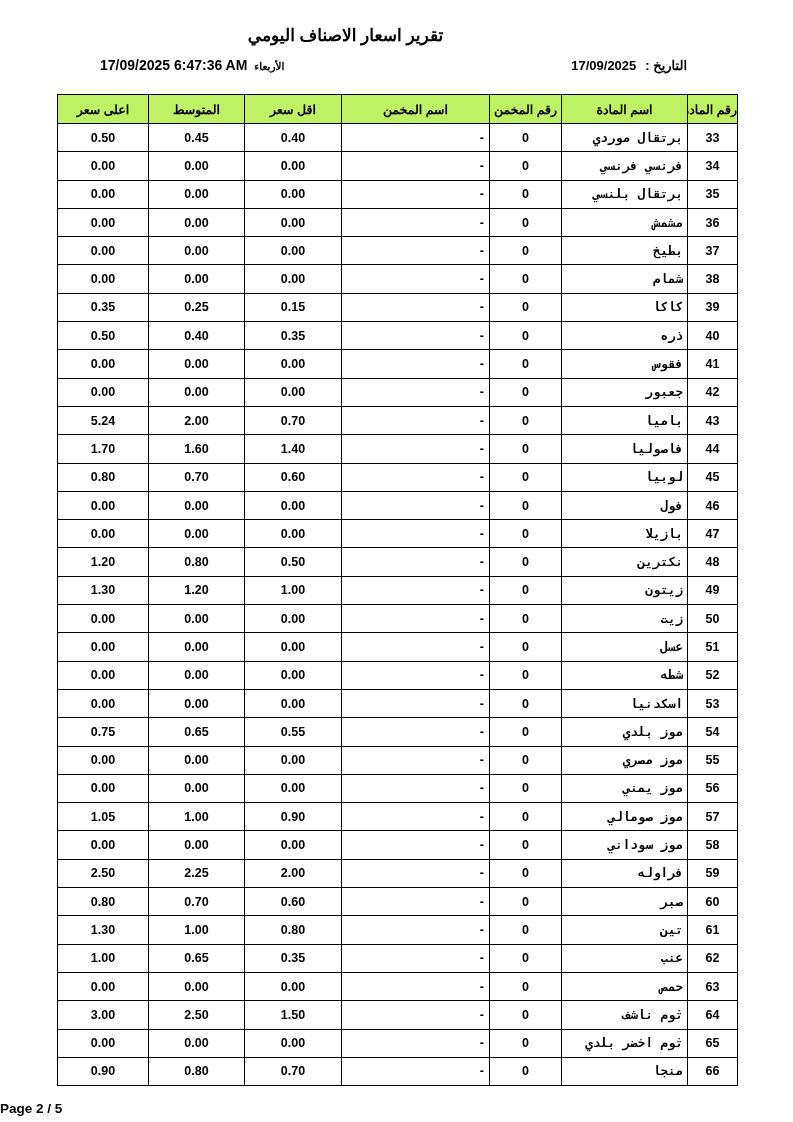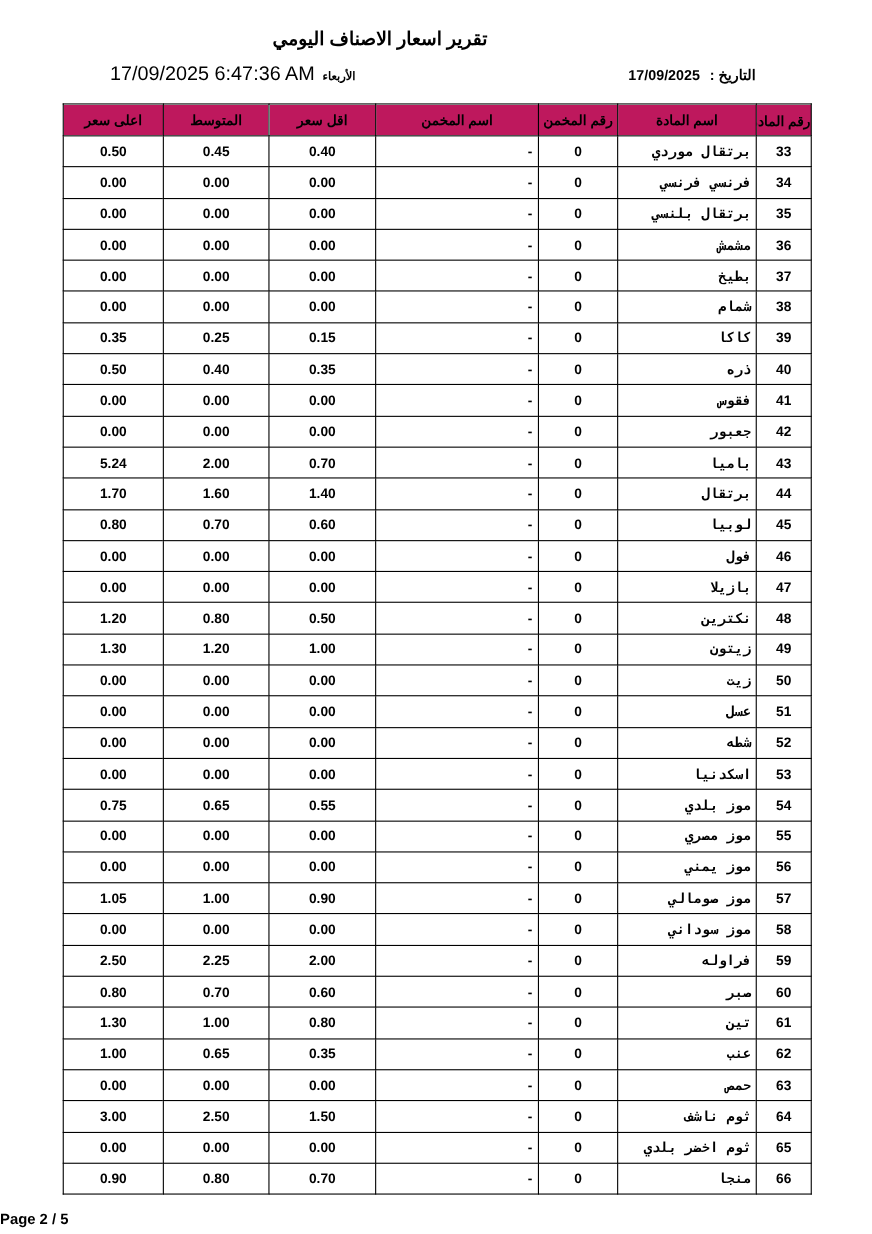--- a/index.html
+++ b/index.html
@@ -15,32 +15,32 @@
 
   .date-row {
     position:absolute; top:39px; left:0; width:100%;
     direction:rtl; display:flex; justify-content:space-between; align-items:baseline;
     padding-right:4px; padding-left:100px;
   }
   .date-right { display:flex; direction:rtl; gap:9px; align-items:baseline;
                 font-weight:bold; font-size:13px; }
   .date-left  { display:flex; direction:rtl; gap:7px; align-items:baseline; }
   .day-name   { font-weight:bold; font-size:10.5px; }
-  .datetime   { font-weight:normal; font-size:18px; direction:ltr; unicode-bidi:embed; }
+  .datetime   { font-weight:bold; font-size:14px; direction:ltr; unicode-bidi:embed; }
 
   table.prices {
     position:absolute; top:76px; left:57px; width:680px;
     border-collapse:collapse; table-layout:fixed; direction:rtl;
   }
   .prices th, .prices td {
     border:1.5px solid #000; font-weight:bold; font-size:12.5px;
     text-align:center; vertical-align:middle;
     overflow:hidden; white-space:nowrap; padding:0;
   }
-  .prices thead th { background:#be185d; height:29px; }
+  .prices thead th { background:#bef264; height:29px; }
   .prices tbody td { height:28.3px; background:#fff; }
   .prices td.name { text-align:right; padding-right:4px;font-family:Liberation Mono, monospace; }
   .prices td.dash { text-align:right; padding-right:5px; }
 
   .page-footer {
     position:absolute; top:1083px; left:0; width:100%;
     text-align:left; font-weight:bold; font-size:13.5px;
   }
 </style>
 </head>
@@ -177,21 +177,21 @@
           <td>43</td>
           <td class="name">باميا</td>
           <td>0</td>
           <td class="dash">-</td>
           <td>0.70</td>
           <td>2.00</td>
           <td>5.24</td>
         </tr>
         <tr>
           <td>44</td>
-          <td class="name">برتقال</td>
+          <td class="name">فاصوليا</td>
           <td>0</td>
           <td class="dash">-</td>
           <td>1.40</td>
           <td>1.60</td>
           <td>1.70</td>
         </tr>
         <tr>
           <td>45</td>
           <td class="name">لوبيا</td>
           <td>0</td>

